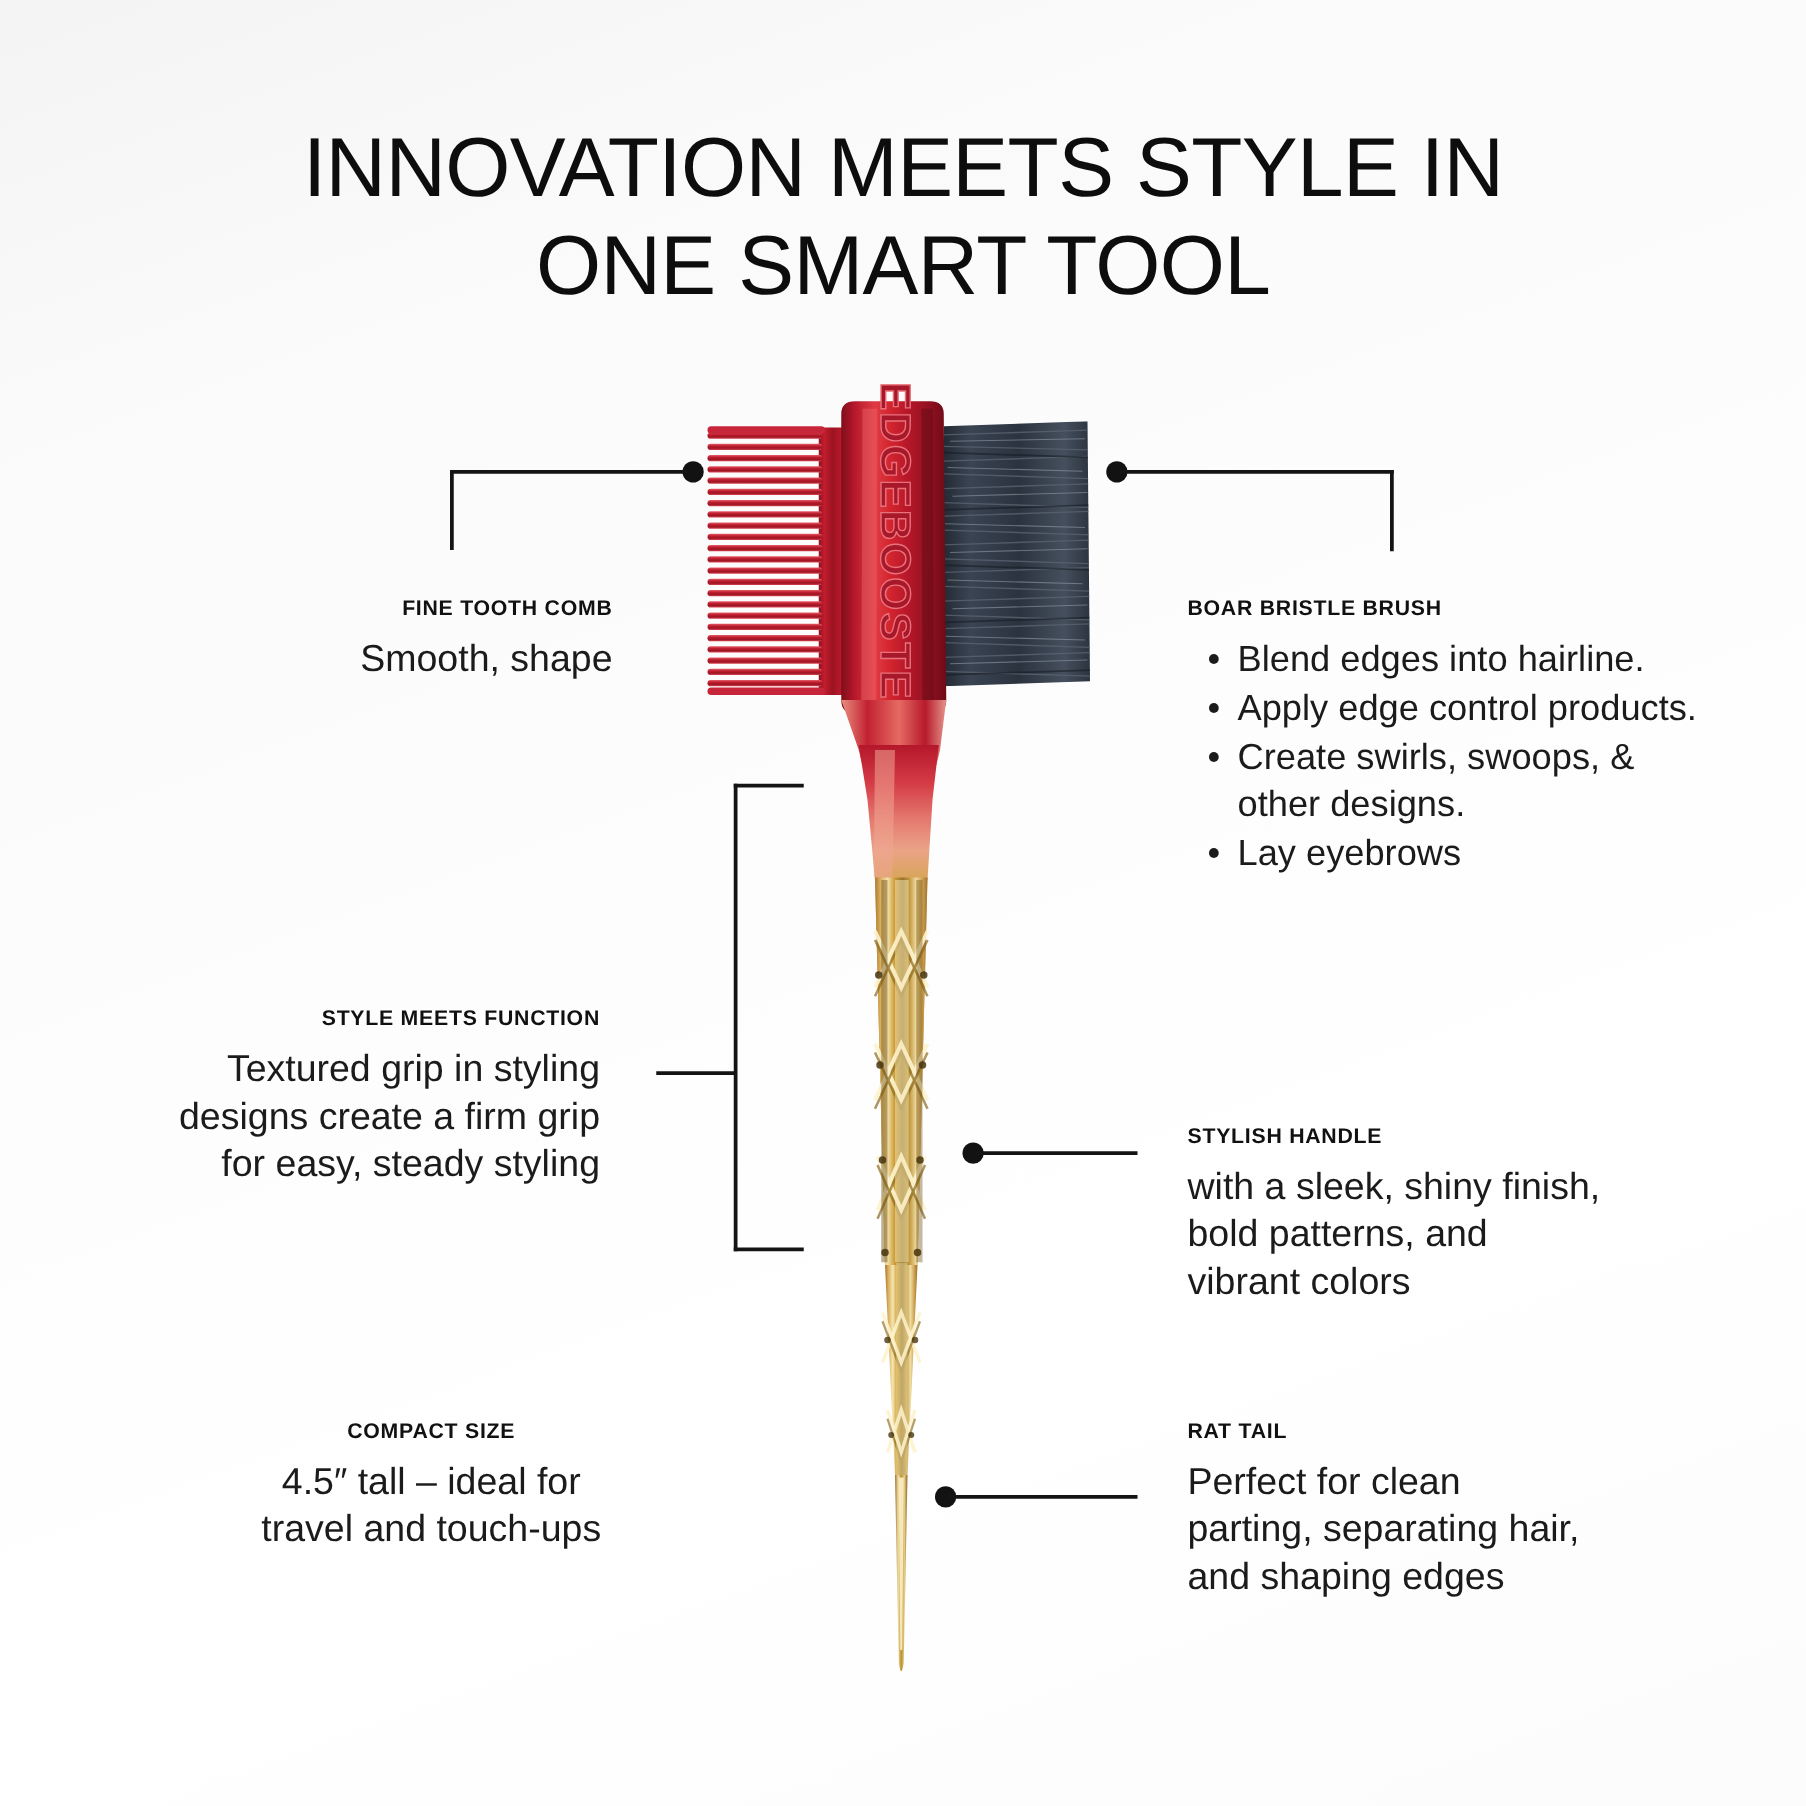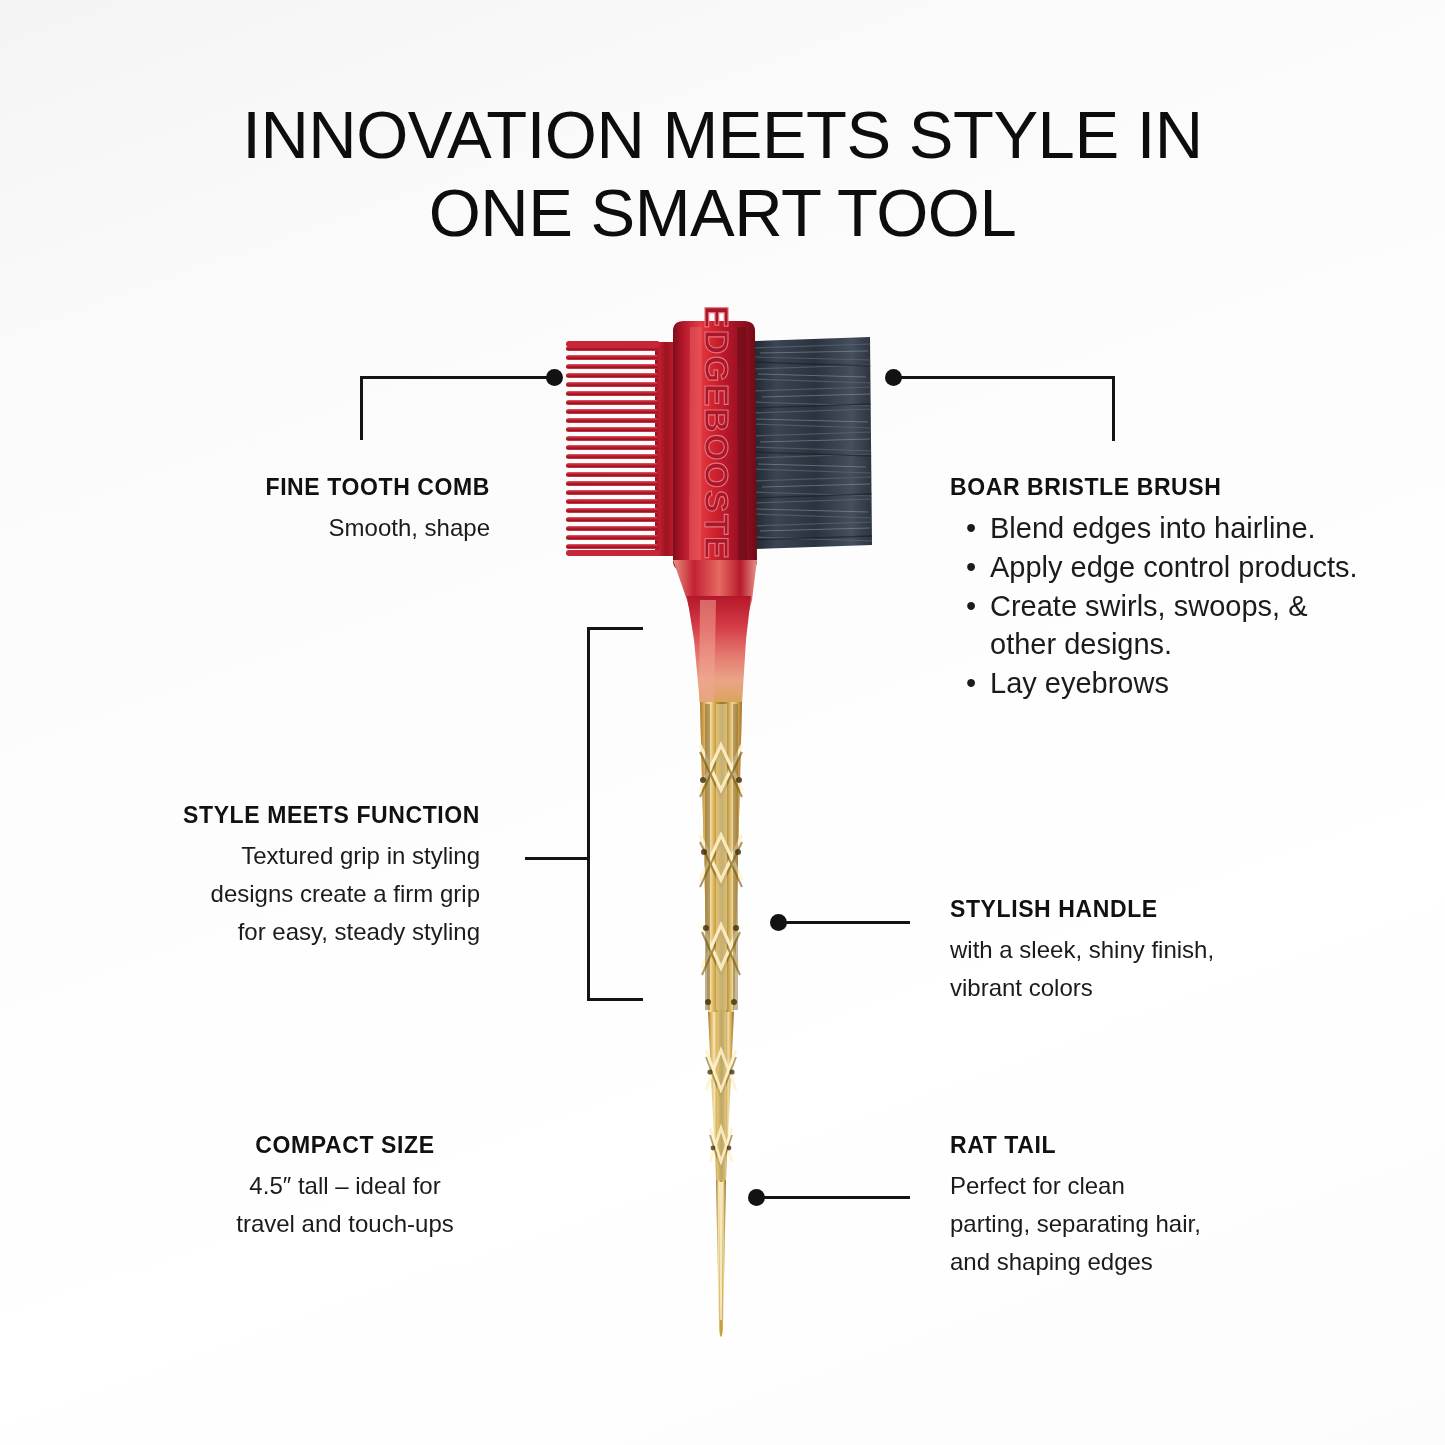--- a/index.html
+++ b/index.html
@@ -28,29 +28,29 @@
     line-height: 78px;
     font-weight: normal;
     letter-spacing: -0.5px;
     color: #0d0d0d;
   }
   #title .tline { display: block; }
 
   
   .callout { position: absolute; }
   .callout .c-head {
-    font-size: 23px;
+    font-size: 17px;
     font-weight: bold;
     letter-spacing: 0.6px;
     color: #111111;
     line-height: 34px;
     white-space: nowrap;
   }
   .callout .c-body {
-    font-size: 24px;
+    font-size: 30px;
     line-height: 38px;
     font-weight: 400;
     color: #1b1b1b;
     margin-top: 5px;
   }
   .align-right { text-align: right; }
   .align-left  { text-align: left; }
   .align-center{ text-align: center; }
 
   
@@ -413,20 +413,21 @@
       <div>Textured grip in styling</div>
       <div>designs create a firm grip</div>
       <div>for easy, steady styling</div>
     </div>
   </div>
 
   <div class="callout align-left" style="left:950px; top:892px; width:400px;">
     <div class="c-head">STYLISH HANDLE</div>
     <div class="c-body">
       <div>with a sleek, shiny finish,</div>
+      <div>bold patterns, and</div>
       <div>vibrant colors</div>
     </div>
   </div>
 
   <div class="callout align-center" style="left:160px; top:1128px; width:370px;">
     <div class="c-head">COMPACT SIZE</div>
     <div class="c-body">
       <div>4.5″ tall – ideal for</div>
       <div>travel and touch-ups</div>
     </div>

